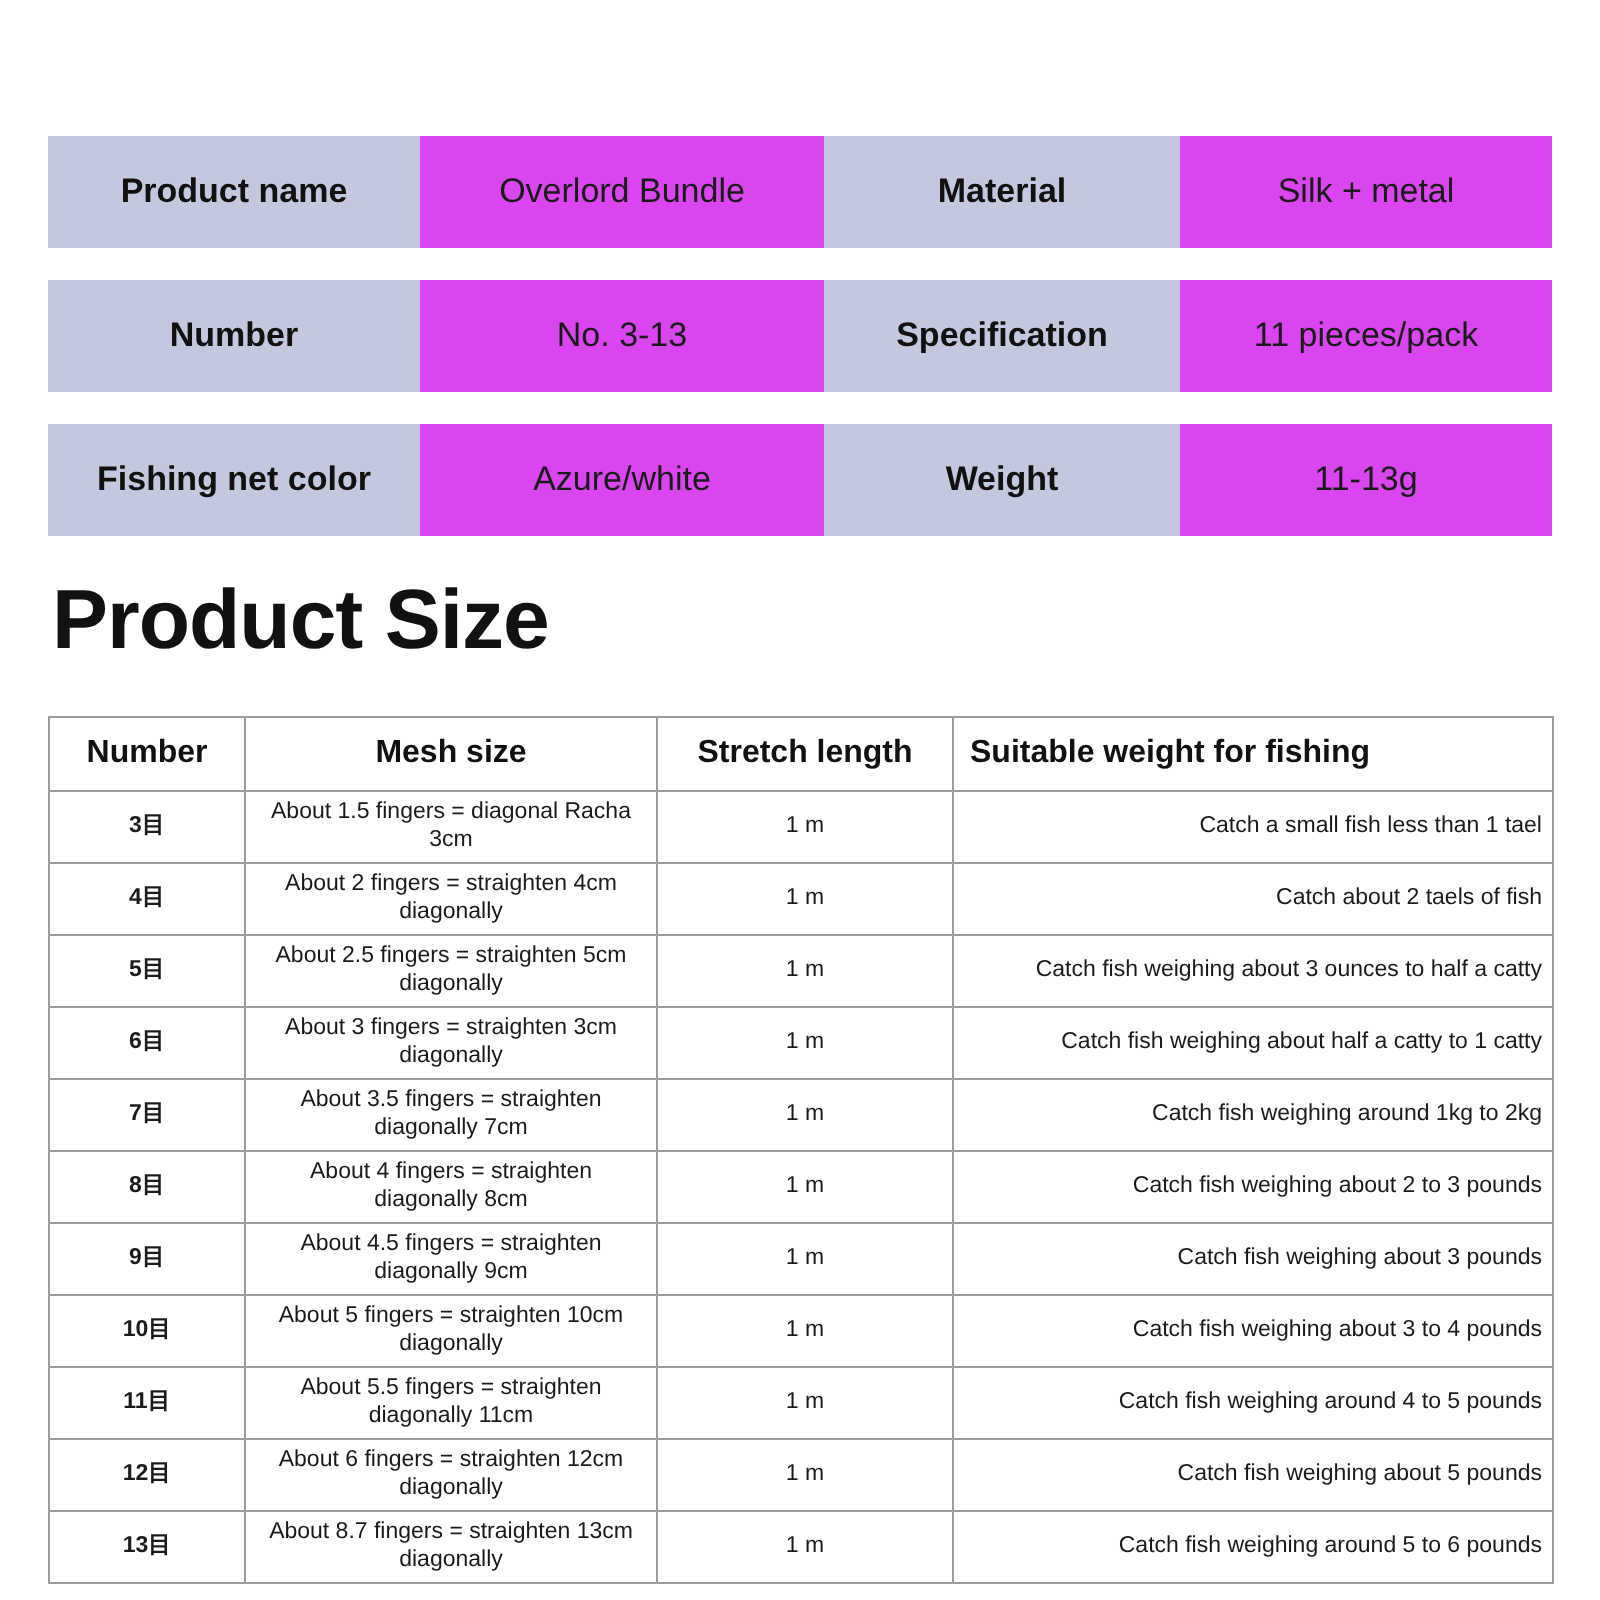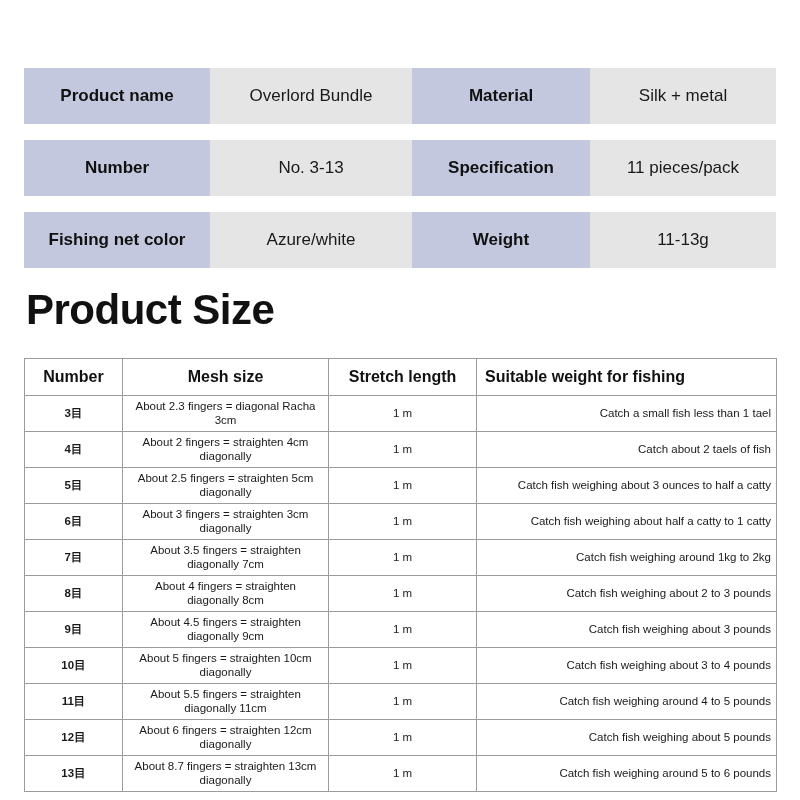--- a/index.html
+++ b/index.html
@@ -40,21 +40,21 @@
     line-height: 1.25;
     margin-top: 20px;
   }
   .spec-label {
     background: #c3c8de;
     font-weight: bold;
     text-align: center;
     color: #111111;
   }
   .spec-value {
-    background: #e5e5e5;
+    background: #d946ef;
     text-align: center;
     color: #1a1a1a;
   }
   .col-a { width: 186px; }
   .col-b { width: 202px; }
   .col-c { width: 178px; }
   .col-d { width: 186px; }
 
   
   .section-title {
@@ -168,21 +168,21 @@
       <tr>
         <th class="th-number">Number</th>
         <th class="th-mesh">Mesh size</th>
         <th class="th-stretch">Stretch length</th>
         <th class="th-weight">Suitable weight for fishing</th>
       </tr>
     </thead>
     <tbody>
       <tr>
         <td class="cell-number">3目</td>
-        <td class="cell-mesh">About 2.3 fingers = diagonal Racha 3cm</td>
+        <td class="cell-mesh">About 1.5 fingers = diagonal Racha 3cm</td>
         <td class="cell-stretch">1 m</td>
         <td class="cell-weight">Catch a small fish less than 1 tael</td>
       </tr>
       <tr>
         <td class="cell-number">4目</td>
         <td class="cell-mesh">About 2 fingers = straighten 4cm diagonally</td>
         <td class="cell-stretch">1 m</td>
         <td class="cell-weight">Catch about 2 taels of fish</td>
       </tr>
       <tr>

